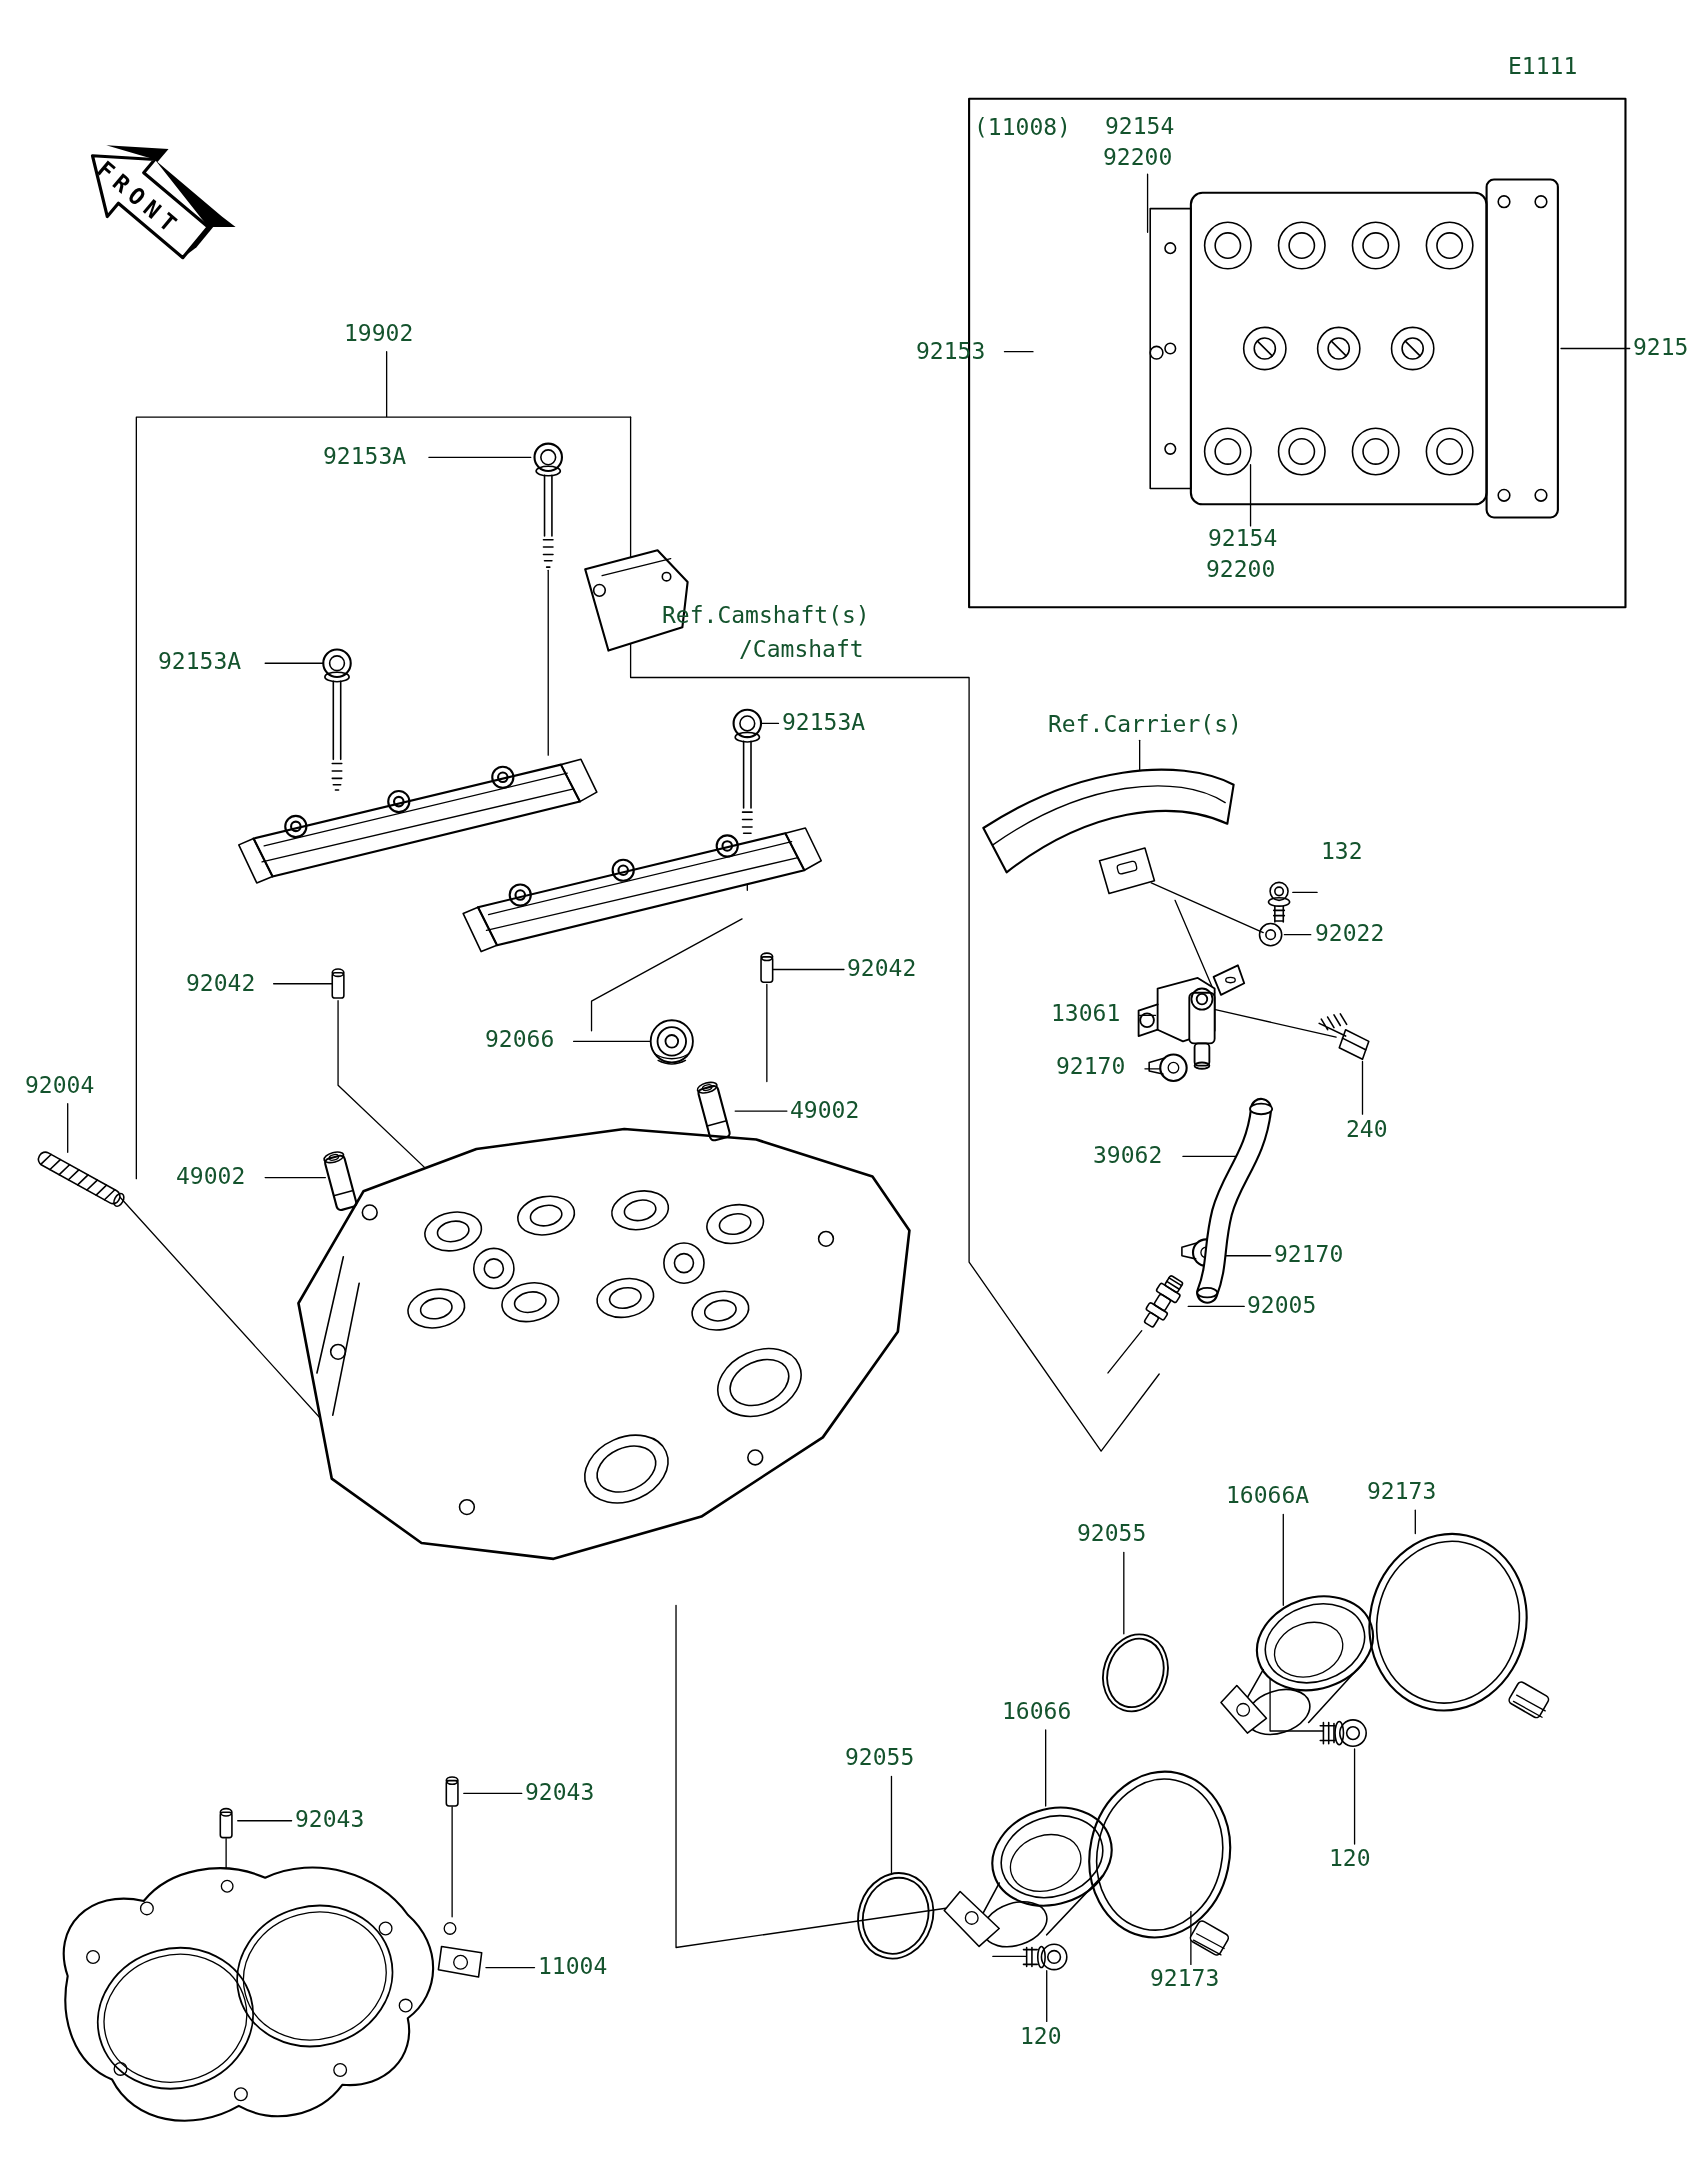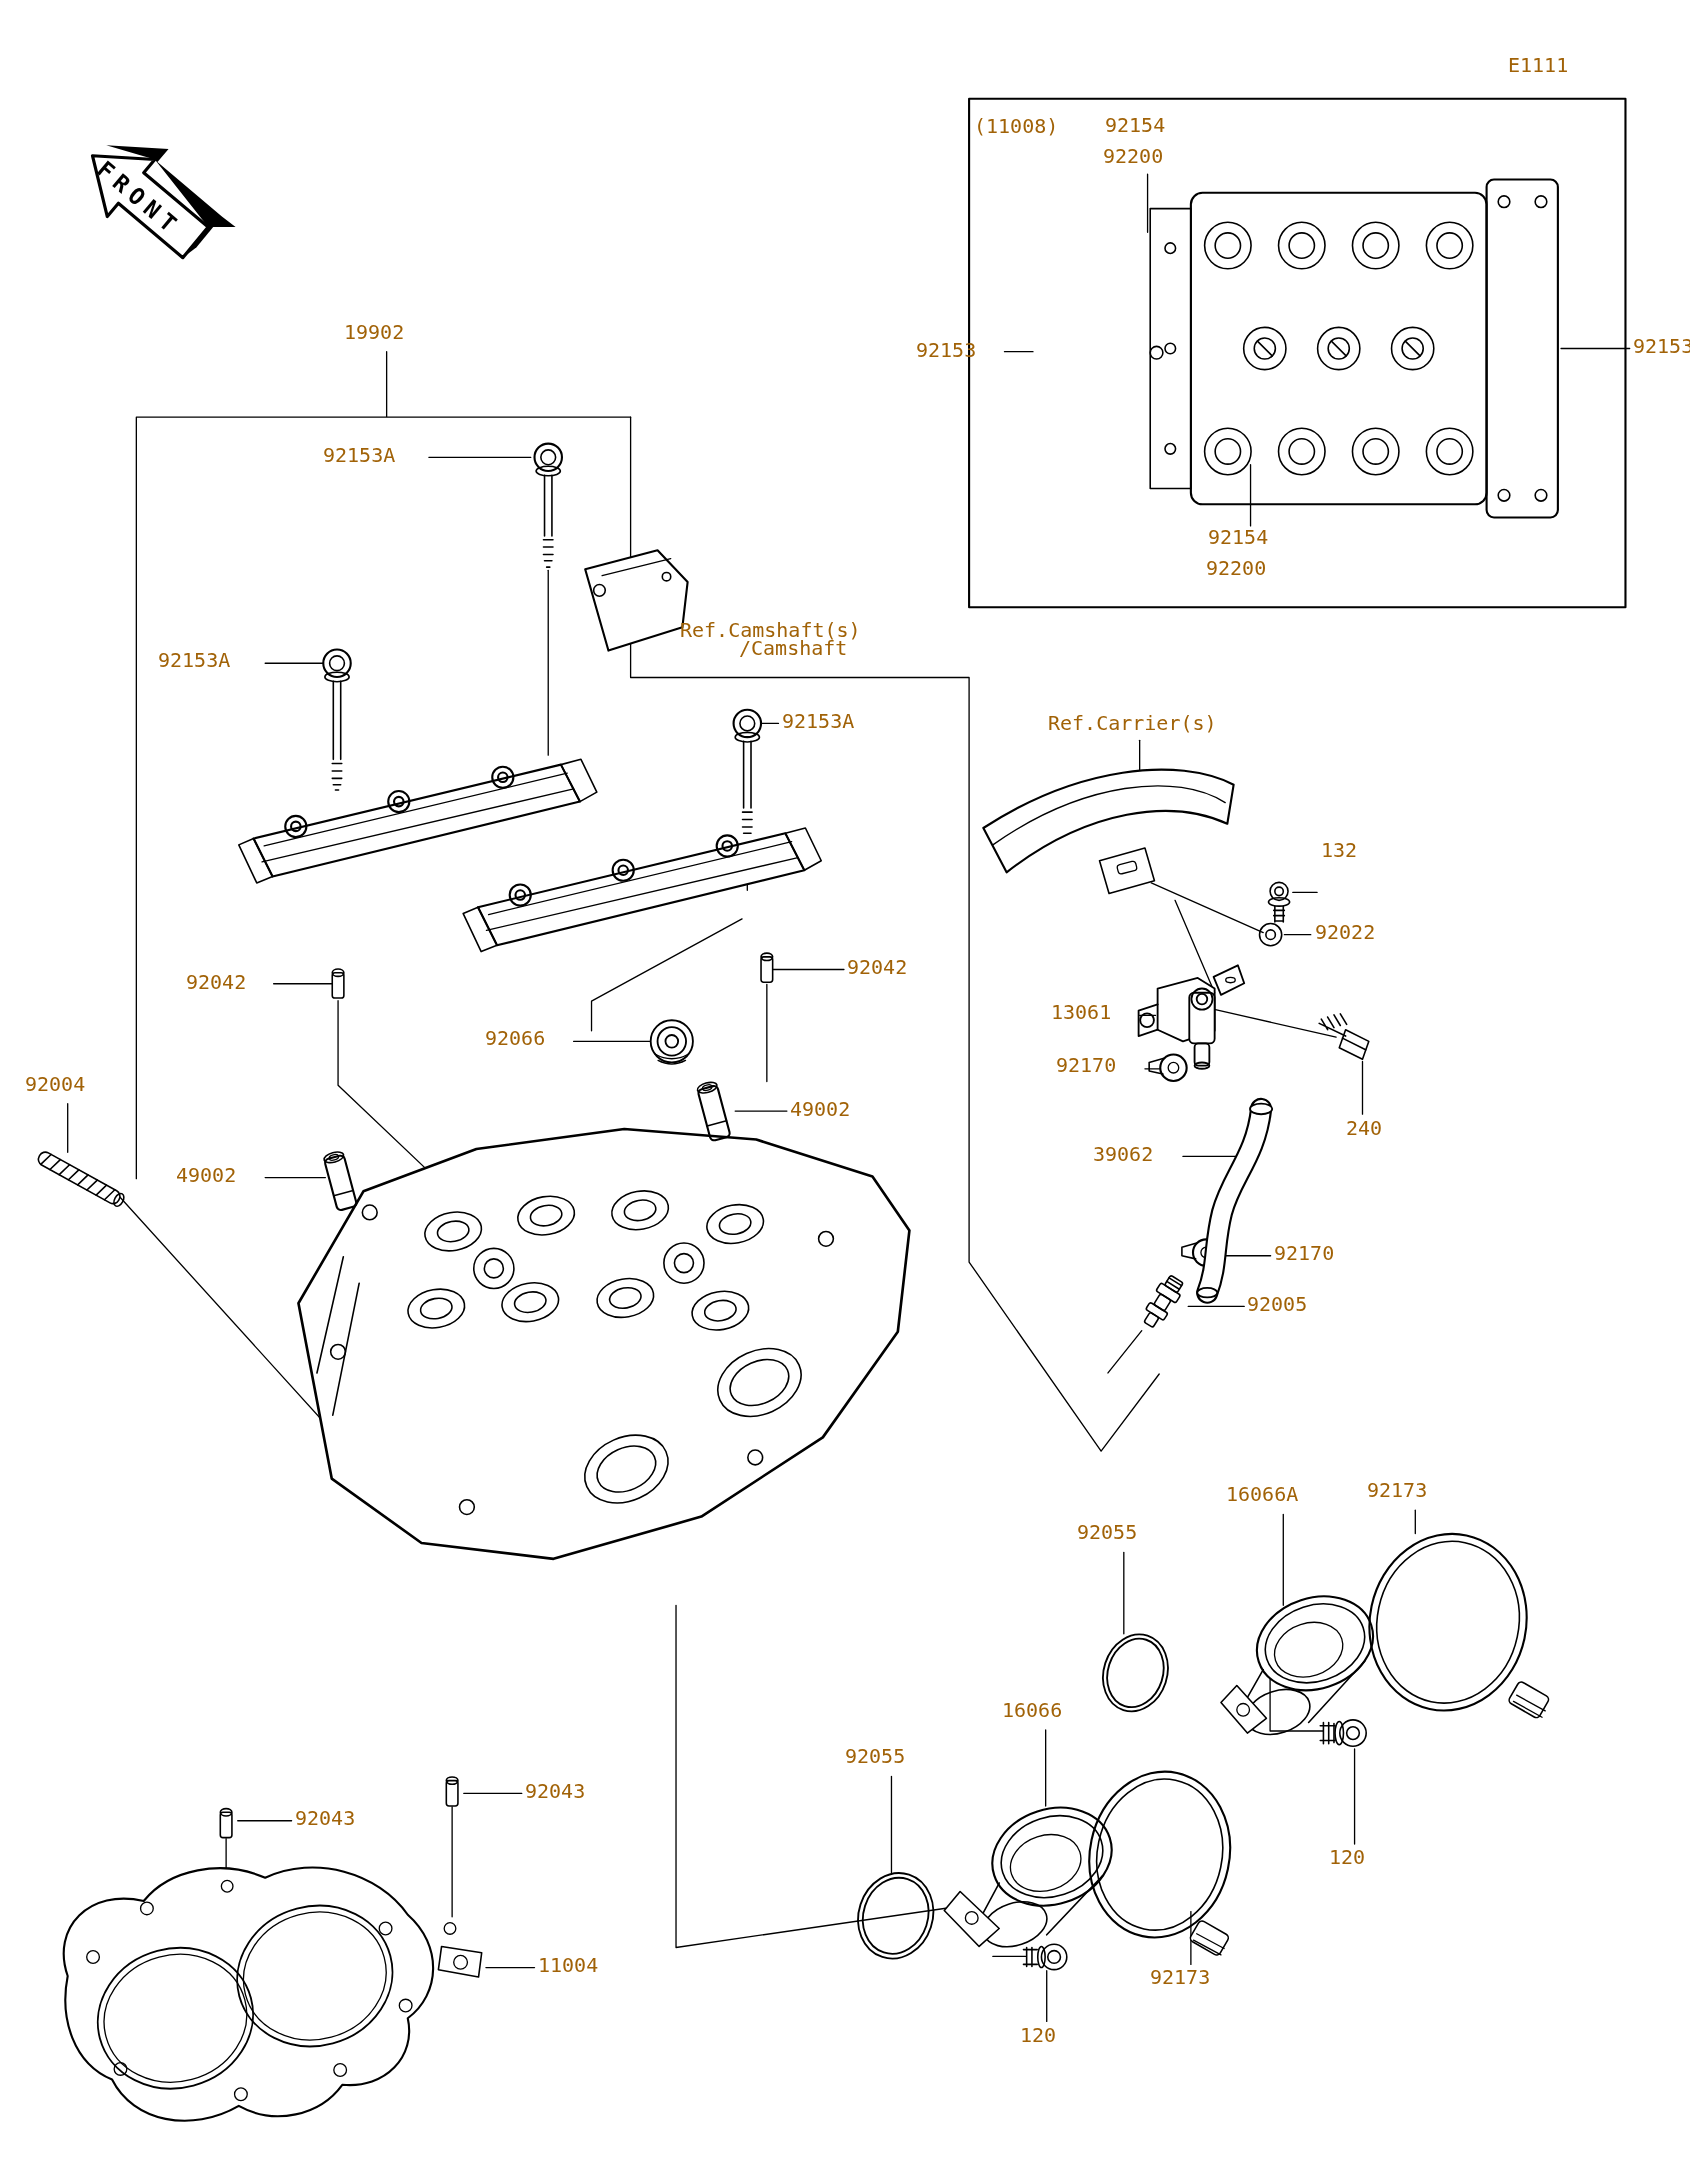--- a/index.html
+++ b/index.html
@@ -1,20 +1,20 @@
 <!DOCTYPE html>
 <html style="font-size:8.5px"><head>
 <meta charset="utf-8">
 <style>
   html,body{margin:0;padding:0;background:#fff;}
   .stage{position:relative;width:1690px;height:2183px;background:#ffffff;overflow:hidden;
          font-family:"DejaVu Sans Mono",monospace;}
   .art{position:absolute;left:0;top:0;}
-  .lbl{position:absolute;font-family:"DejaVu Sans Mono",monospace;font-size:20px;
-       line-height:1;color:#a16207;white-space:nowrap;}
+  .lbl{position:absolute;font-family:"DejaVu Sans Mono",monospace;font-size:23px;
+       line-height:1;color:#14532d;white-space:nowrap;}
   .front-label{position:absolute;left:109px;top:156px;font-size:23px;font-weight:bold;
        letter-spacing:6.3px;transform:rotate(40deg);transform-origin:left top;color:#000;}
 </style>
 </head>
 <body>
 
 <div class="stage">
 
   <svg class="art" width="1690" height="2183" viewBox="0 0 3200 4134" fill="none" stroke="#000" stroke-linecap="round" stroke-linejoin="round">
 
@@ -385,21 +385,21 @@
   <div class="lbl" style="left:916px;top:340px;">92153</div>
   <div class="lbl" style="left:1633px;top:336px;">92153</div>
   <div class="lbl" style="left:1208px;top:527px;">92154</div>
   <div class="lbl" style="left:1206px;top:558px;">92200</div>
 
   <div class="lbl" style="left:344px;top:322px;">19902</div>
   <div class="lbl" style="left:323px;top:445px;">92153A</div>
   <div class="lbl" style="left:158px;top:650px;">92153A</div>
   <div class="lbl" style="left:782px;top:711px;">92153A</div>
 
-  <div class="lbl" style="left:662px;top:620px;margin-left:18px;">Ref.Camshaft(s)</div>
+  <div class="lbl" style="left:662px;top:604px;">Ref.Camshaft(s)</div>
   <div class="lbl" style="left:739px;top:638px;">/Camshaft</div>
   <div class="lbl" style="left:1048px;top:713px;">Ref.Carrier(s)</div>
 
   <div class="lbl" style="left:1321px;top:840px;">132</div>
   <div class="lbl" style="left:1315px;top:922px;">92022</div>
   <div class="lbl" style="left:1051px;top:1002px;">13061</div>
   <div class="lbl" style="left:1056px;top:1055px;">92170</div>
   <div class="lbl" style="left:1346px;top:1118px;">240</div>
 
   <div class="lbl" style="left:186px;top:972px;">92042</div>

